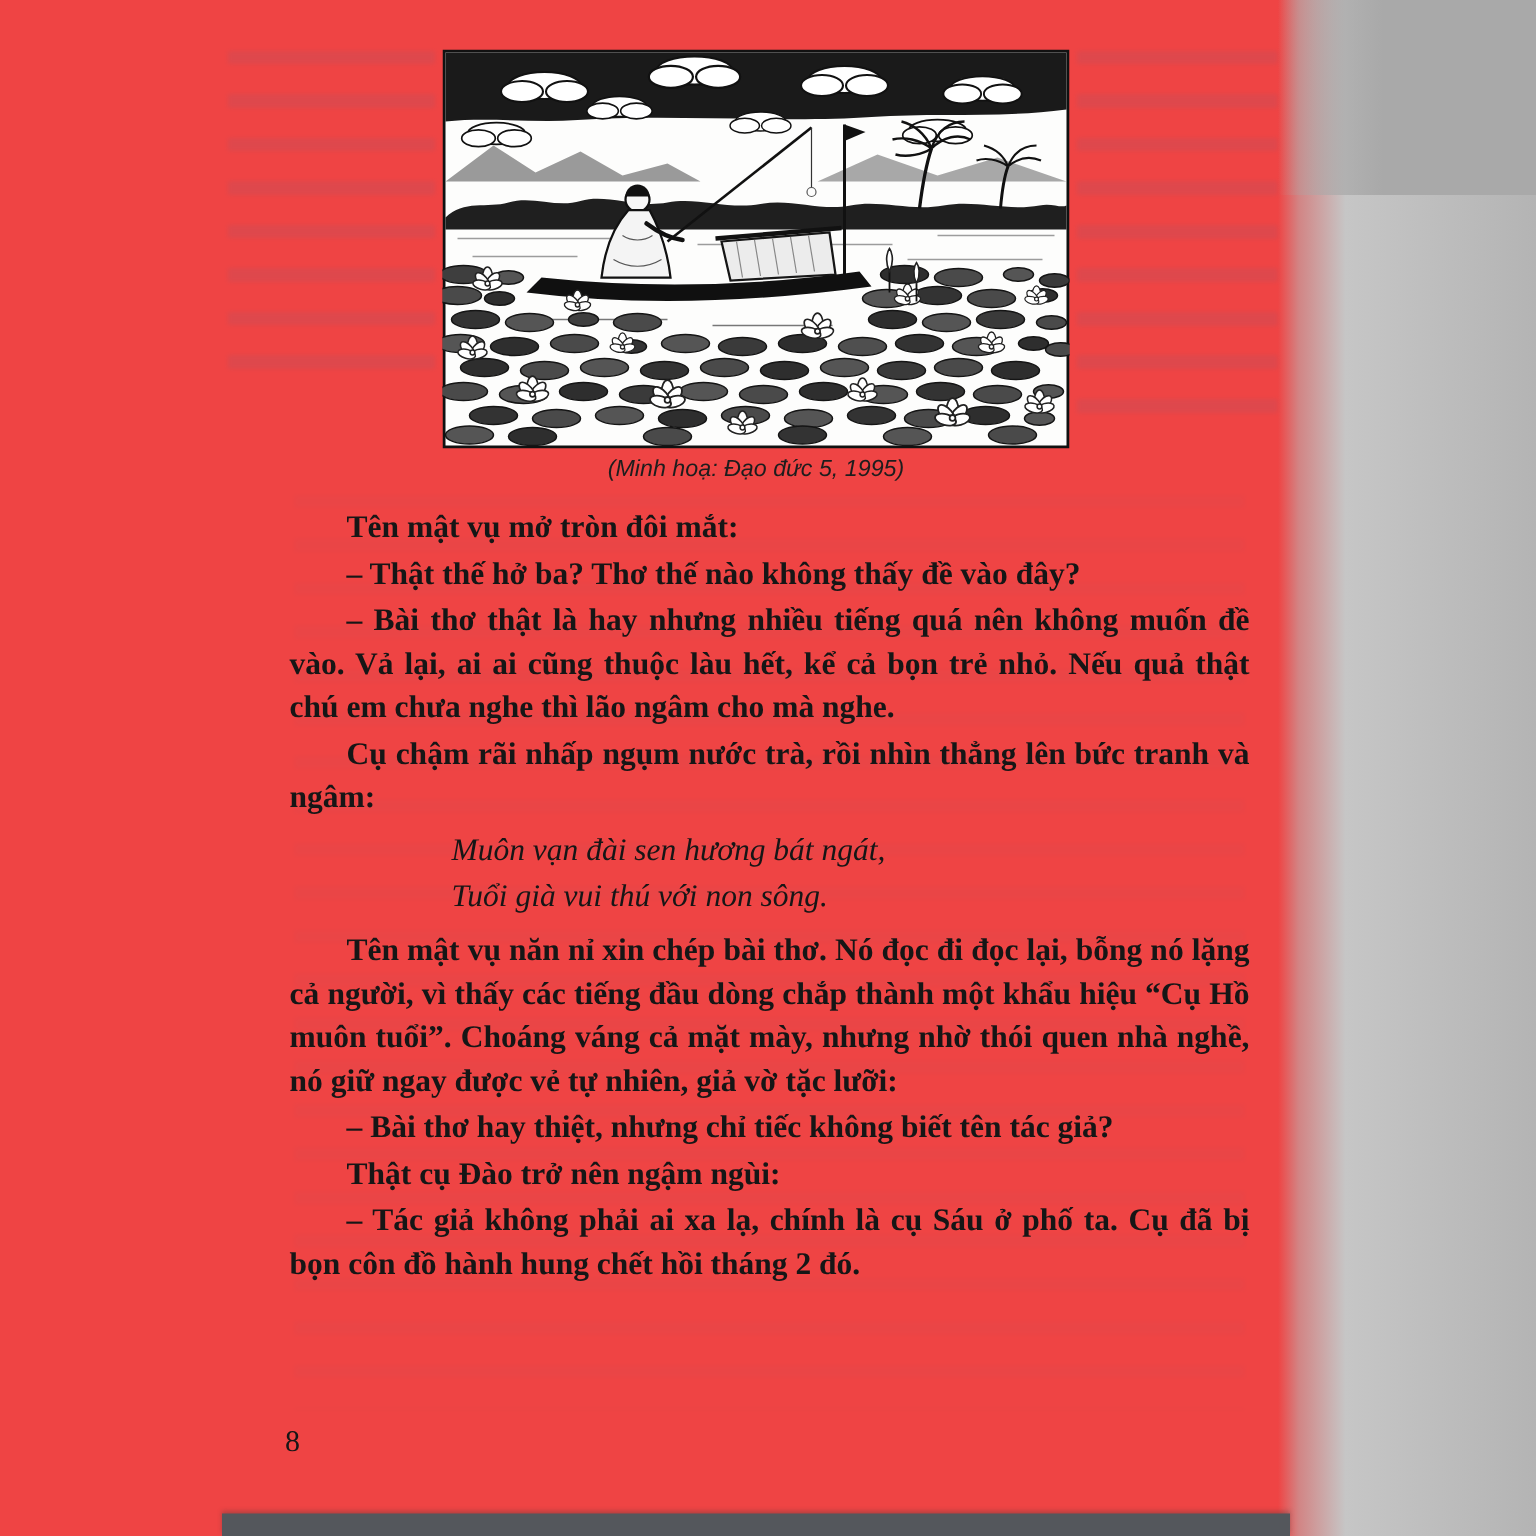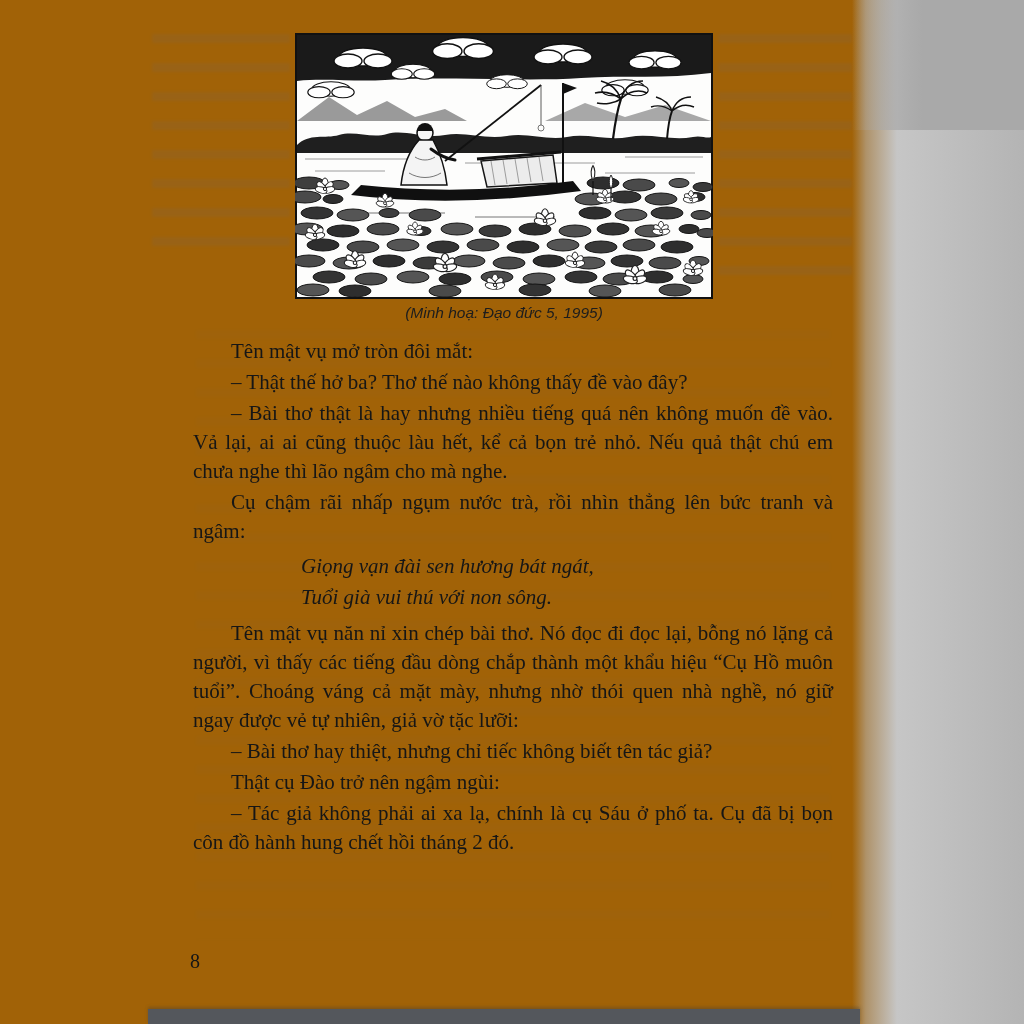--- a/index.html
+++ b/index.html
@@ -1,18 +1,18 @@
 <!DOCTYPE html>
 <html lang="vi"><head>
 <meta charset="utf-8">
 <style>
   html,body{margin:0;padding:0;background:#e9e9e9;}
   .scan{
     position:relative;width:1024px;height:1024px;margin:0 auto;
-    background:#a16207;overflow:hidden;
+    background:#ef4444;overflow:hidden;
     font-family:"Liberation Serif", serif;color:#161616;
   }
   
   .bleed{position:absolute;pointer-events:none;filter:blur(1.4px);}
   .bleed-stripes{
     background:repeating-linear-gradient(to bottom,
       rgba(88,104,146,0.20) 0 9px, rgba(88,104,146,0) 9px 29px);
   }
   .bleed-tl{left:152px;top:34px;width:138px;height:220px;opacity:.55;}
   .bleed-tr{left:718px;top:34px;width:134px;height:250px;opacity:.55;}
@@ -22,21 +22,21 @@
   .caption{
     position:absolute;left:295px;top:304px;width:418px;text-align:center;
     font-family:"Liberation Sans", sans-serif;font-style:italic;
     font-size:15.5px;color:#1d1d1d;
   }
   
   .body-text{
     position:absolute;left:193px;top:337px;width:640px;z-index:2;
     font-size:21px;line-height:29px;text-align:justify;
   }
-  .para{margin:0 0 2px 0;text-indent:38px;}
+  .para{margin:0 0 2px 0;text-indent:38px;font-weight:bold;}
   .poem{margin:5px 0 6px 108px;font-style:italic;}
   .poem-line{margin:0;line-height:31px;text-indent:0;text-align:left;}
   .page-number{
     position:absolute;left:190px;top:950px;font-size:20px;color:#161616;z-index:2;
   }
   
   .edge-right{
     position:absolute;right:0;top:0;width:172px;height:100%;z-index:3;
     background:linear-gradient(to right,
       rgba(186,186,186,0) 0px, rgba(186,186,186,0.55) 14px,
@@ -231,21 +231,21 @@
 
   <div class="caption">(Minh hoạ: Đạo đức 5, 1995)</div>
 
   <main class="body-text">
     <p class="para">Tên mật vụ mở tròn đôi mắt:</p>
     <p class="para">– Thật thế hở ba? Thơ thế nào không thấy đề vào đây?</p>
     <p class="para">– Bài thơ thật là hay nhưng nhiều tiếng quá nên không muốn đề vào. Vả lại, ai ai cũng thuộc làu hết, kể cả bọn trẻ nhỏ. Nếu quả thật chú em chưa nghe thì lão ngâm cho mà nghe.</p>
     <p class="para">Cụ chậm rãi nhấp ngụm nước trà, rồi nhìn thẳng lên bức tranh và ngâm:</p>
 
     <div class="poem">
-      <p class="poem-line">Giọng vạn đài sen hương bát ngát,</p>
+      <p class="poem-line">Muôn vạn đài sen hương bát ngát,</p>
       <p class="poem-line">Tuổi già vui thú với non sông.</p>
     </div>
 
     <p class="para">Tên mật vụ năn nỉ xin chép bài thơ. Nó đọc đi đọc lại, bỗng nó lặng cả người, vì thấy các tiếng đầu dòng chắp thành một khẩu hiệu “Cụ Hồ muôn tuổi”. Choáng váng cả mặt mày, nhưng nhờ thói quen nhà nghề, nó giữ ngay được vẻ tự nhiên, giả vờ tặc lưỡi:</p>
     <p class="para">– Bài thơ hay thiệt, nhưng chỉ tiếc không biết tên tác giả?</p>
     <p class="para">Thật cụ Đào trở nên ngậm ngùi:</p>
     <p class="para">– Tác giả không phải ai xa lạ, chính là cụ Sáu ở phố ta. Cụ đã bị bọn côn đồ hành hung chết hồi tháng 2 đó.</p>
   </main>
 
   <div class="page-number">8</div>

